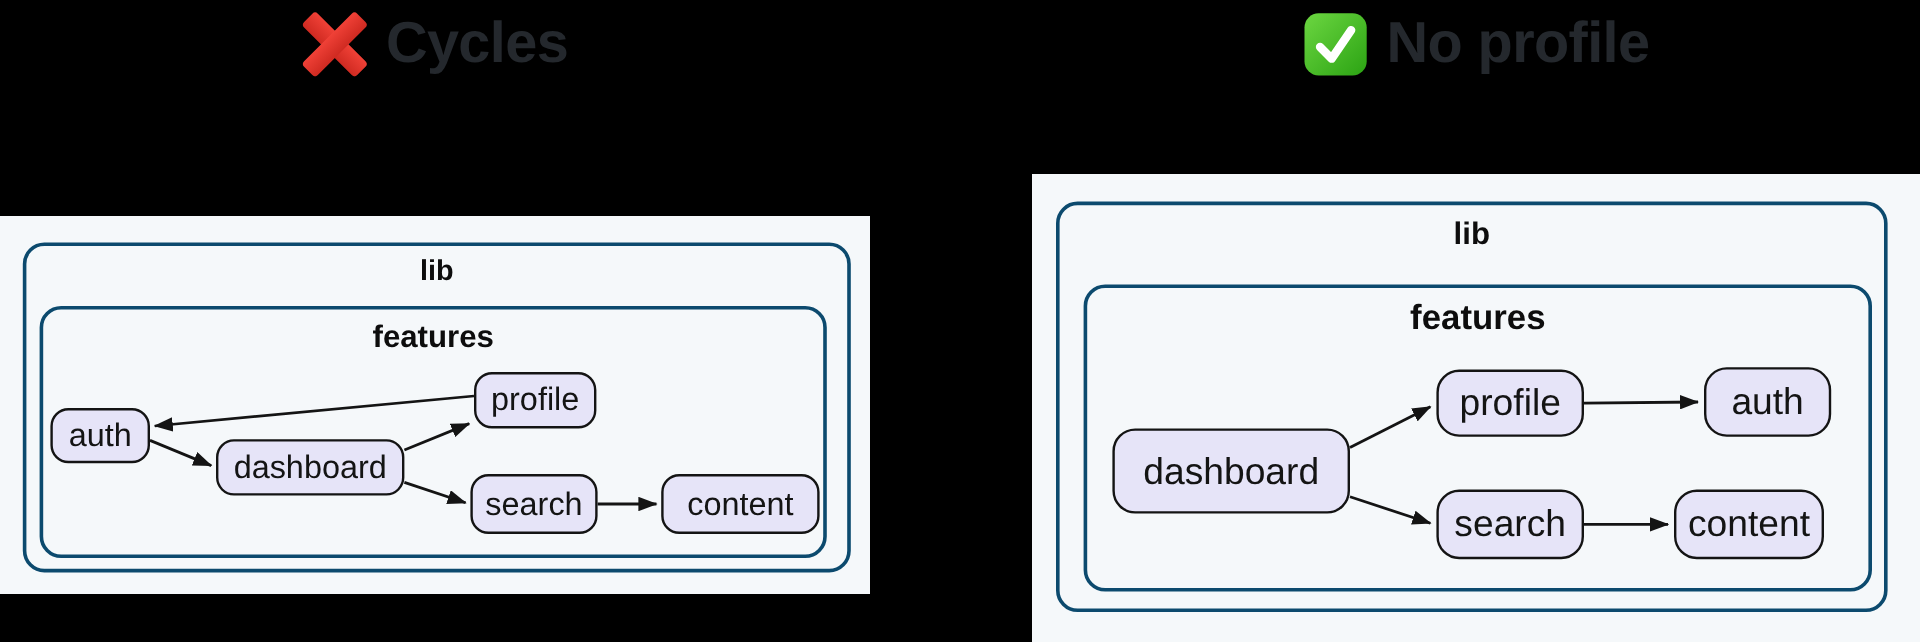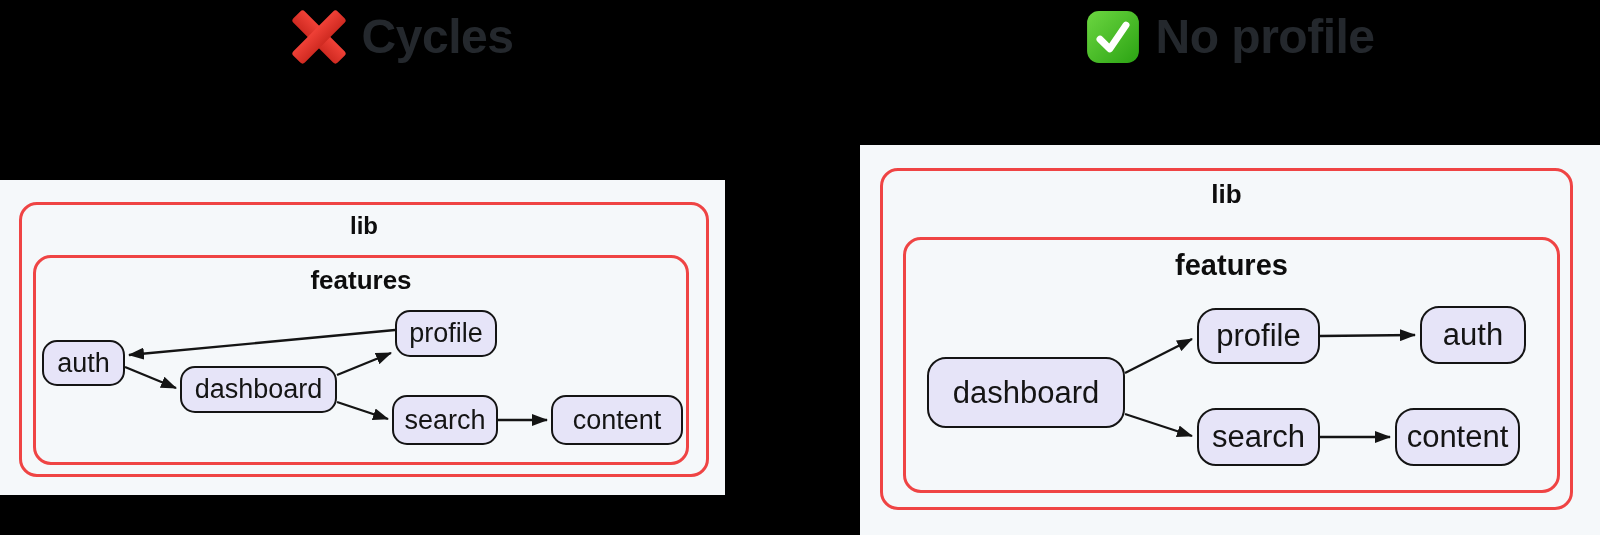--- a/index.html
+++ b/index.html
@@ -10,36 +10,36 @@
     overflow:hidden;
     font-family:"Liberation Sans", sans-serif;
   }
 
   
   .title-row {
     position:absolute;
     display:flex; align-items:center; justify-content:center;
     gap:16px;
   }
-  #left-title  { left:0;     top:6px;  width:725px; height:62px;margin-left:40px; }
+  #left-title  { left:0;     top:6px;  width:725px; height:62px; }
   #right-title { left:860px; top:6px;  width:740px; height:62px; }
   .title-text {
     font-size:48px; font-weight:700; color:#24282d;
     letter-spacing:-0.5px; line-height:1;
   }
   .emoji-icon { width:54px; height:54px; flex:0 0 auto; }
 
   
   .panel { position:absolute; background:#f5f8fa; }
   #left-panel  { left:0;     top:180px; width:725px; height:315px; }
   #right-panel { left:860px; top:145px; width:740px; height:390px; }
 
   .group-box {
     position:absolute; box-sizing:border-box;
-    border:3px solid #ef4444; border-radius:18px;
+    border:3px solid #0c4a6e; border-radius:18px;
     background:transparent;
   }
   .group-label {
     position:absolute; left:0; width:100%;
     text-align:center; font-weight:700; color:#0d0d0d;
   }
 
   
   #l-lib      { left:19px; top:22px; width:690px; height:275px; }
   #l-lib > .group-label      { top:7px;  font-size:24px; }

